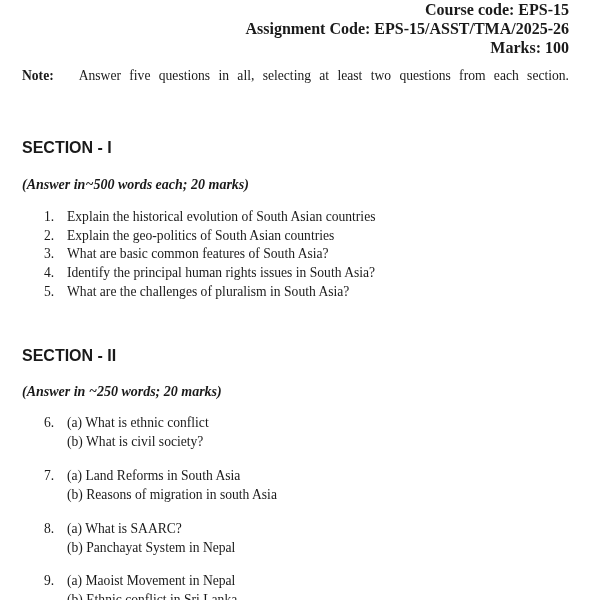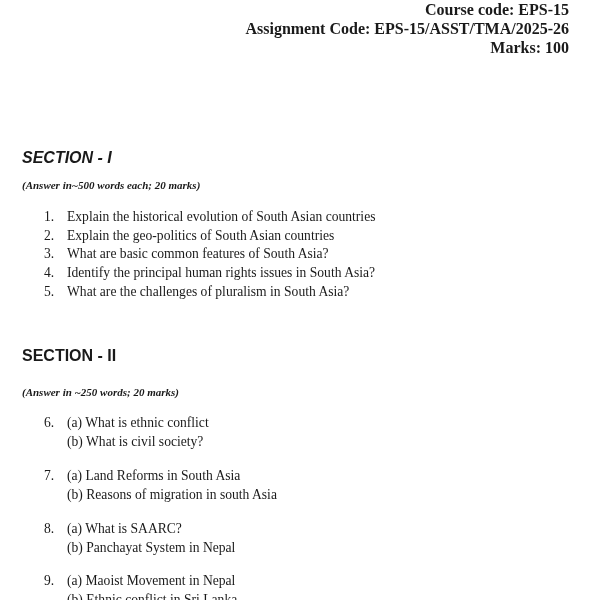--- a/index.html
+++ b/index.html
@@ -49,21 +49,21 @@
       font-family: "Liberation Sans", sans-serif;
       font-weight: bold;
       font-size: 16px;
       line-height: 20px;
     }
     .section-instr {
       position: absolute;
       left: 22px;
       font-style: italic;
       font-weight: bold;
-      font-size: 11px;
+      font-size: 14px;
       line-height: 18px;
     }
     .qlist {
       position: absolute;
       left: 44px;
       font-size: 13.6px;
       line-height: 18.7px;
       margin: 0;
       padding: 0;
       list-style: none;
@@ -83,23 +83,24 @@
 
 <div class="page">
 
   <div class="header-block">
     <span class="header-line">Course code: EPS-15</span>
     <span class="header-line">Assignment Code: EPS-15/ASST/TMA/2025-26</span>
     <span class="header-line">Marks: 100</span>
   </div>
 
   <div class="note">
+    <span class="line"><span class="note-label">Note:</span>&nbsp;&nbsp;&nbsp;<span>Answer five questions in all, selecting at least two questions from each section.</span></span>
   </div>
 
-  <div class="section-heading" style="top:148px;font-style:italic;">SECTION - I</div>
+  <div class="section-heading" style="top:138px;">SECTION - I</div>
   <div class="section-instr" style="top:176px;">(Answer in~500 words each; 20 marks)</div>
 
   <ul class="qlist" style="top:208px;">
     <li>
         <span class="qnum">1.</span>
         <span>Explain the historical evolution of South Asian countries</span>
       </li>
     <li>
         <span class="qnum">2.</span>
         <span>Explain the geo-politics of South Asian countries</span>

